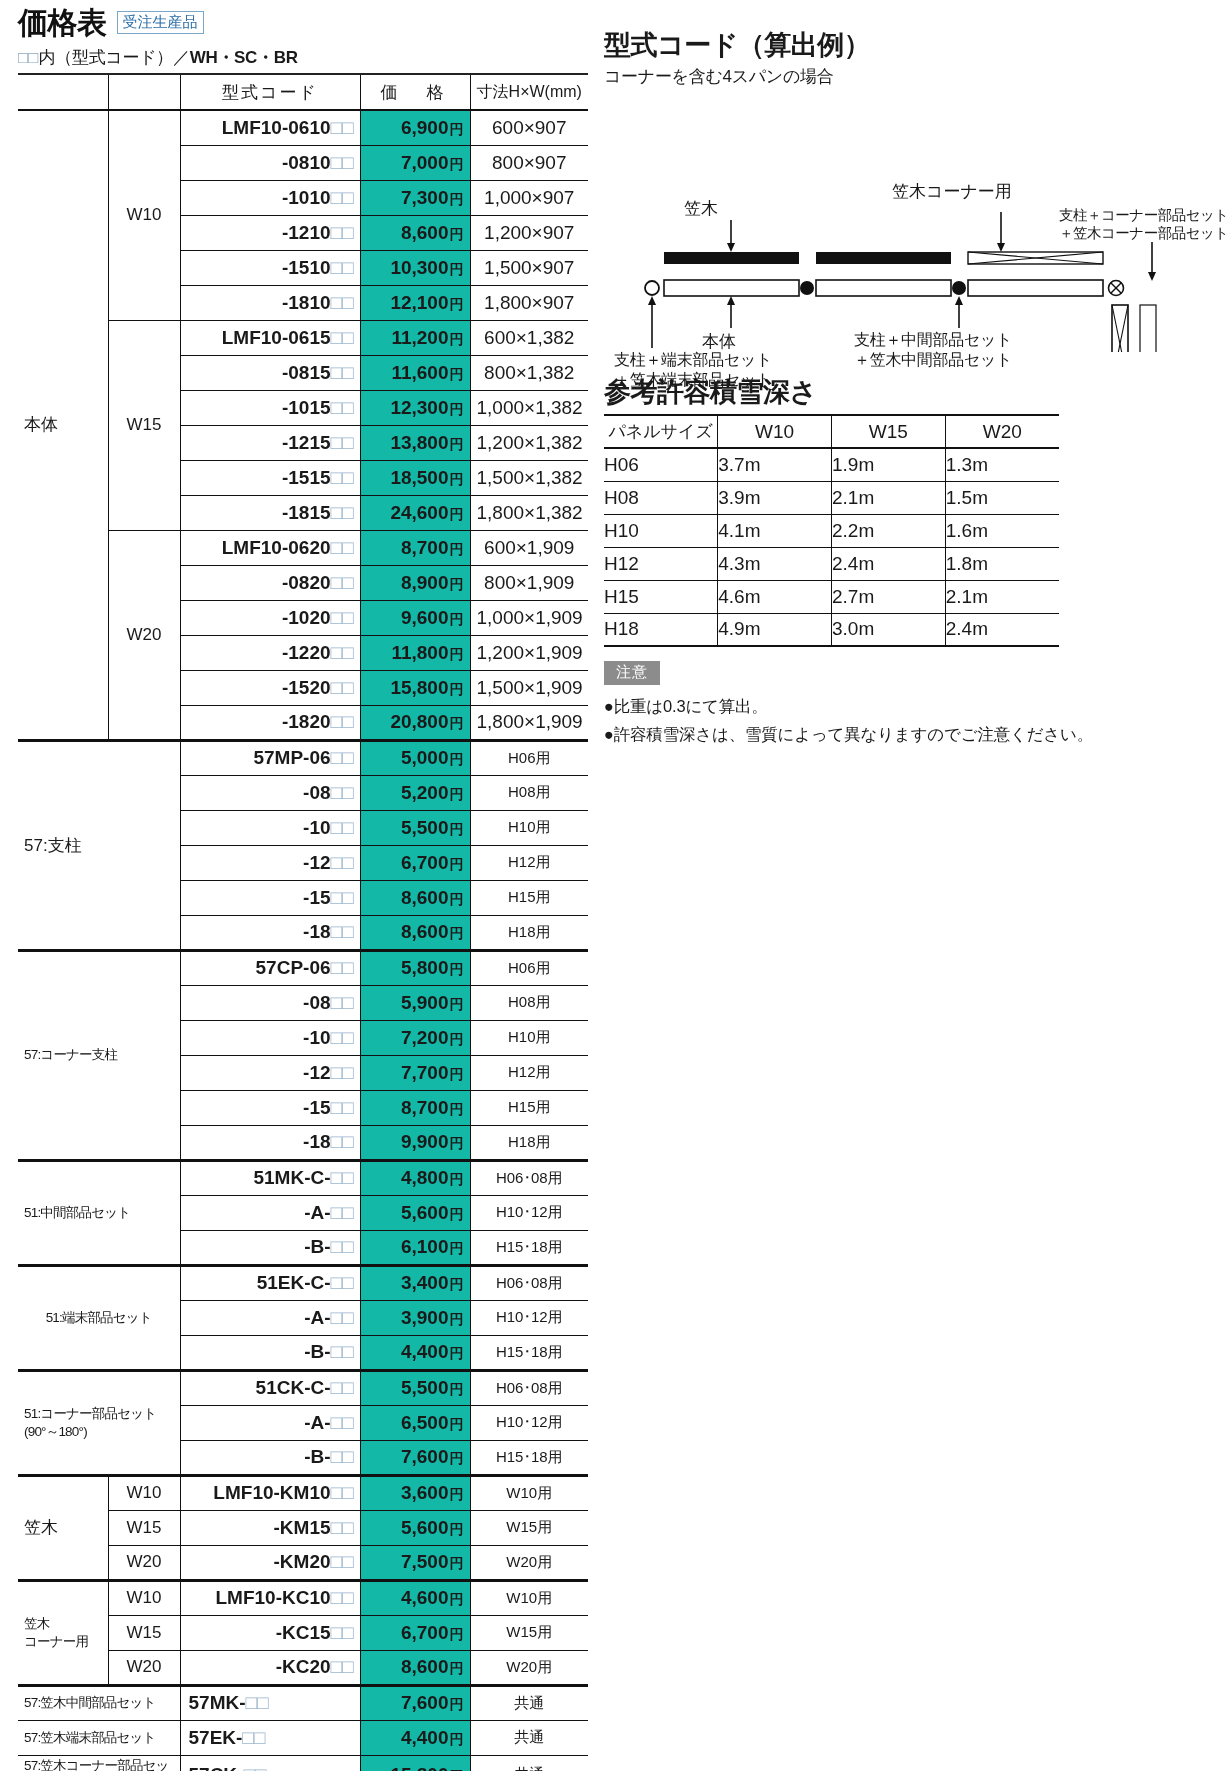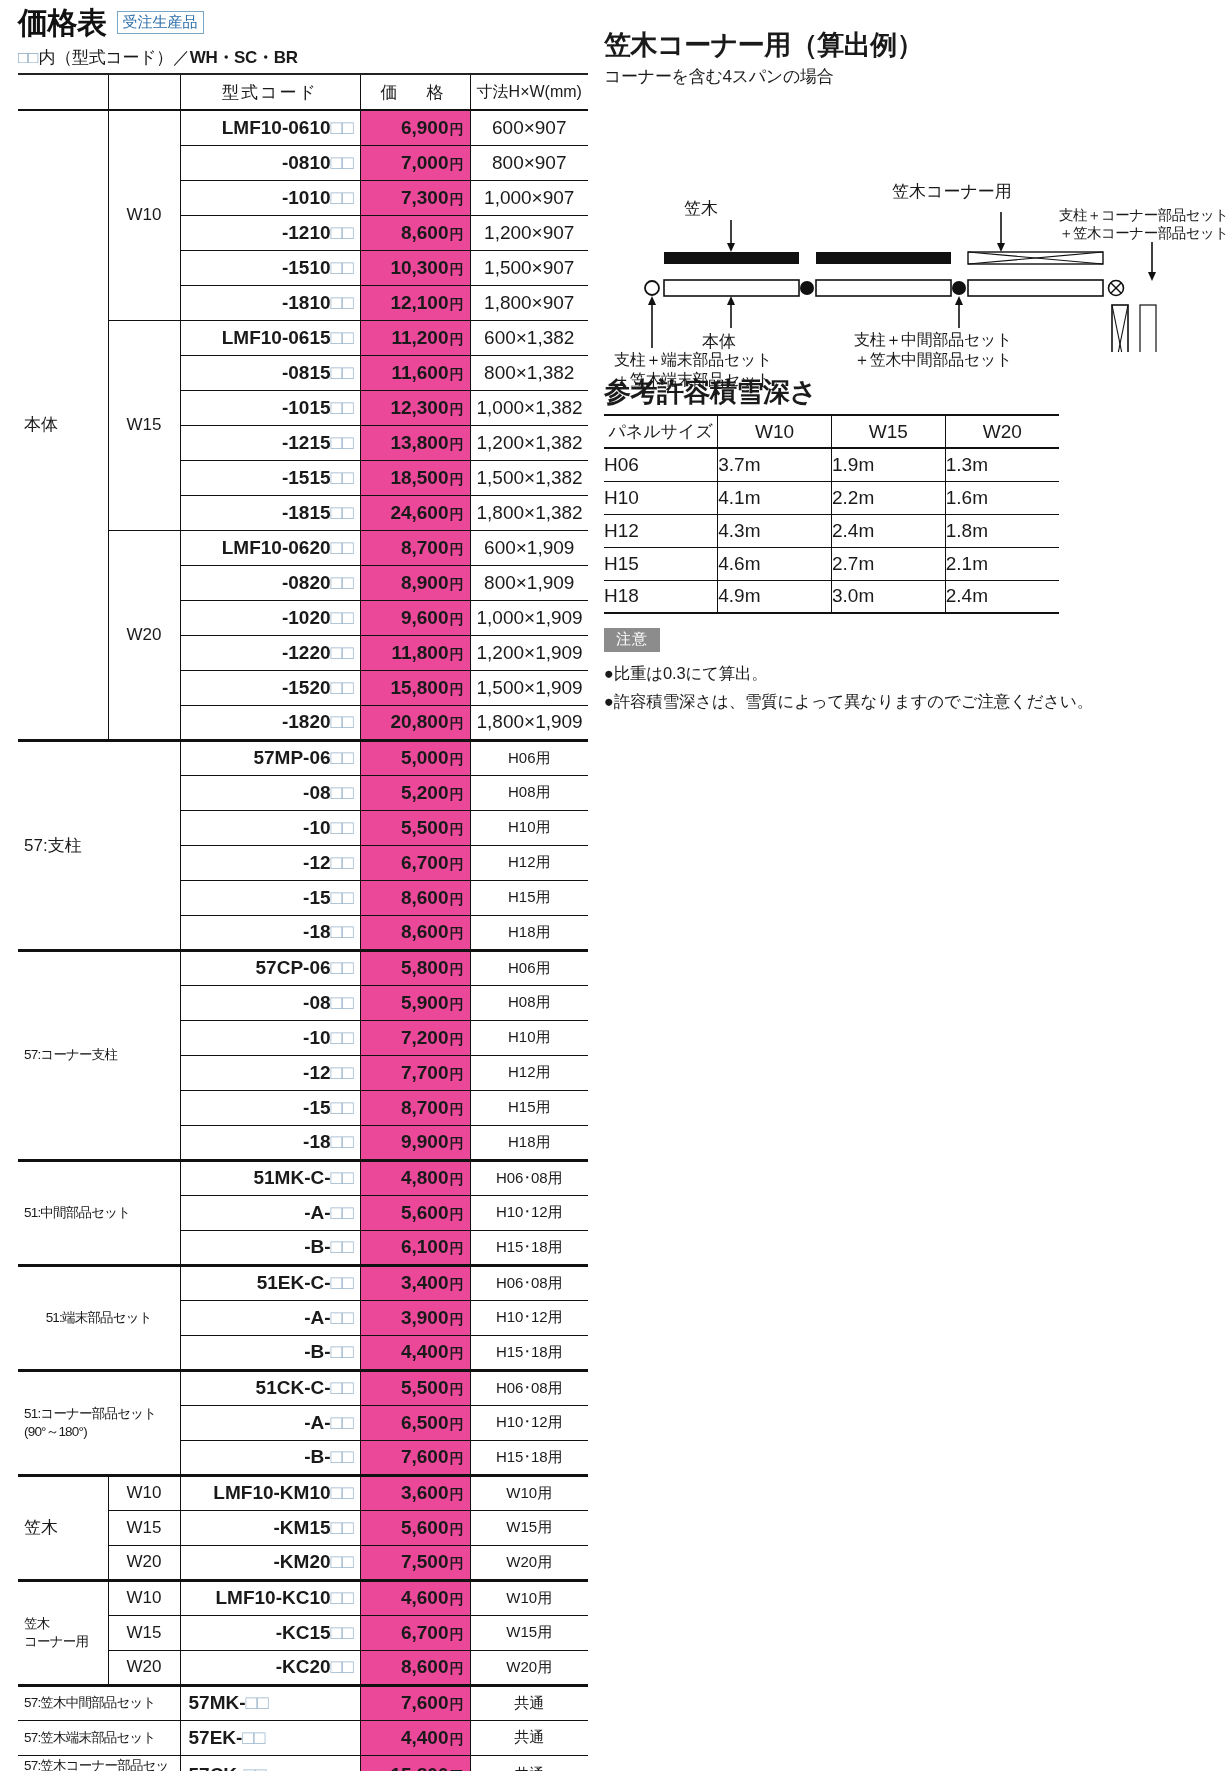--- a/index.html
+++ b/index.html
@@ -67,21 +67,21 @@
   td.grp.xsmall { font-size: 13.5px; letter-spacing: -0.8px; }
   td.sub {
     text-align: center; font-size: 17px;
   }
   td.code {
     text-align: right; font-weight: bold; font-size: 19px; letter-spacing: 0px;
     white-space: nowrap; padding-right: 8px;
   }
   td.code .sq { color: #9bb6cc; font-weight: normal; }
   td.price {
-    background: #ec4899; text-align: right; font-weight: bold; font-size: 19px;
+    background: #14b8a6; text-align: right; font-weight: bold; font-size: 19px;
     white-space: nowrap; padding-right: 6px;
   }
   td.price .yen { font-size: 14px; font-weight: bold; margin-left: 1px; }
   td.dim {
     text-align: center; font-size: 19px; white-space: nowrap; padding-right: 8px;
   }
   td.dim.ctr { text-align: center; padding-right: 6px; }
   td.dim.small { font-size: 15px; }
 
   
@@ -425,21 +425,21 @@
             <td class="price">15,800<span class="yen">円</span></td>
             <td class="dim ctr small">共通</td>
           </tr>
         </tbody>
     </table>
 
   </div>
 
   <div class="right-col">
 
-    <div class="rt-title">笠木コーナー用（算出例）</div>
+    <div class="rt-title">型式コード（算出例）</div>
     <div class="rt-sub">コーナーを含む4スパンの場合</div>
 
     <div class="diagram">
       <svg width="610" height="250" viewBox="0 0 610 250" xmlns="http://www.w3.org/2000/svg">
 
         <rect x="60" y="150" width="135" height="12" fill="#111"></rect>
         <rect x="212" y="150" width="135" height="12" fill="#111"></rect>
 
         <rect x="364" y="150" width="135" height="12" fill="#fff" stroke="#111" stroke-width="1.4"></rect>
         <line x1="364" y1="150" x2="499" y2="162" stroke="#111" stroke-width="1.2"></line>
@@ -509,20 +509,26 @@
         </tr>
       </thead>
       <tbody id="snow-body">
           <tr>
             <td>H06</td>
             <td>3.7m</td>
             <td>1.9m</td>
             <td>1.3m</td>
           </tr>
           <tr>
+            <td>H08</td>
+            <td>3.9m</td>
+            <td>2.1m</td>
+            <td>1.5m</td>
+          </tr>
+          <tr>
             <td>H10</td>
             <td>4.1m</td>
             <td>2.2m</td>
             <td>1.6m</td>
           </tr>
           <tr>
             <td>H12</td>
             <td>4.3m</td>
             <td>2.4m</td>
             <td>1.8m</td>

